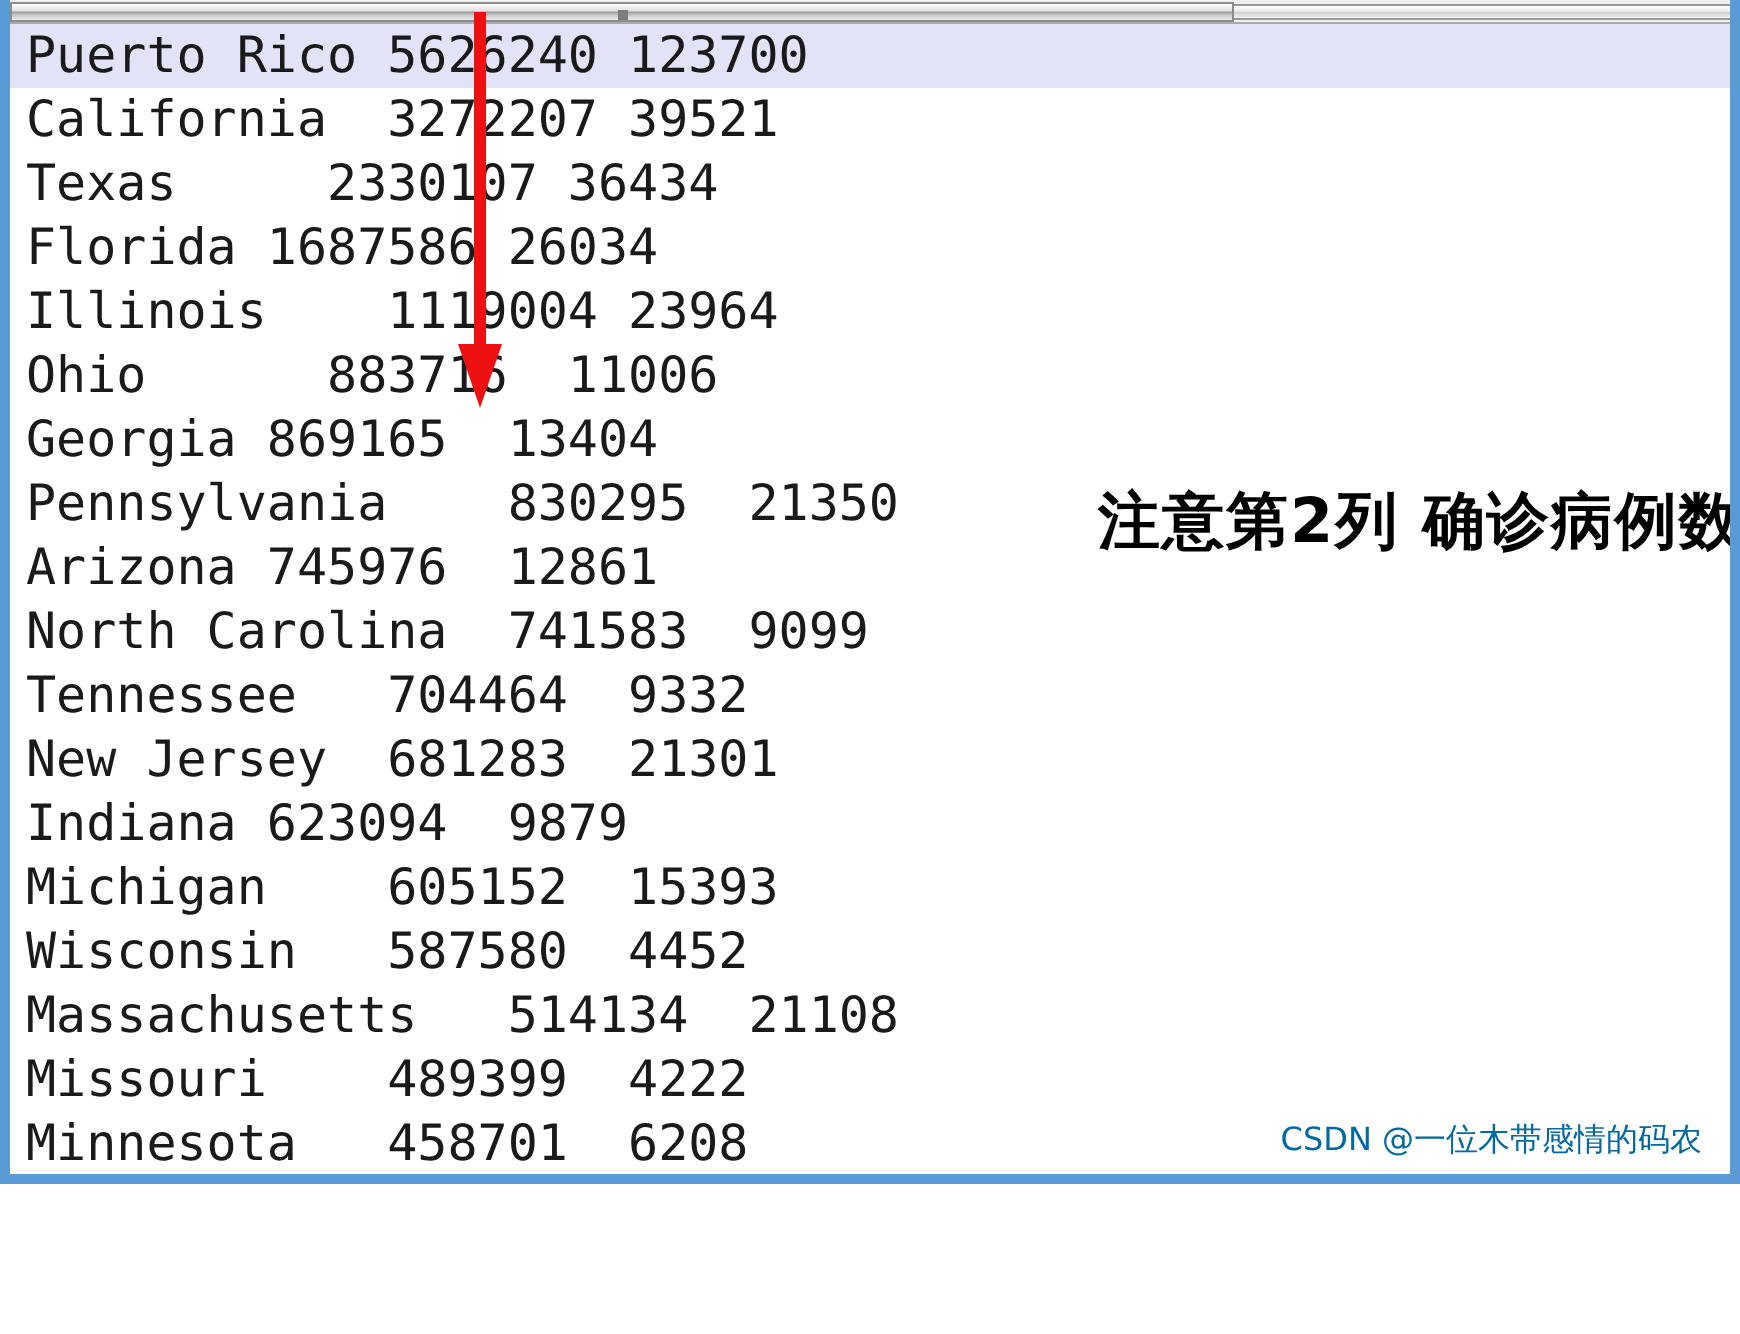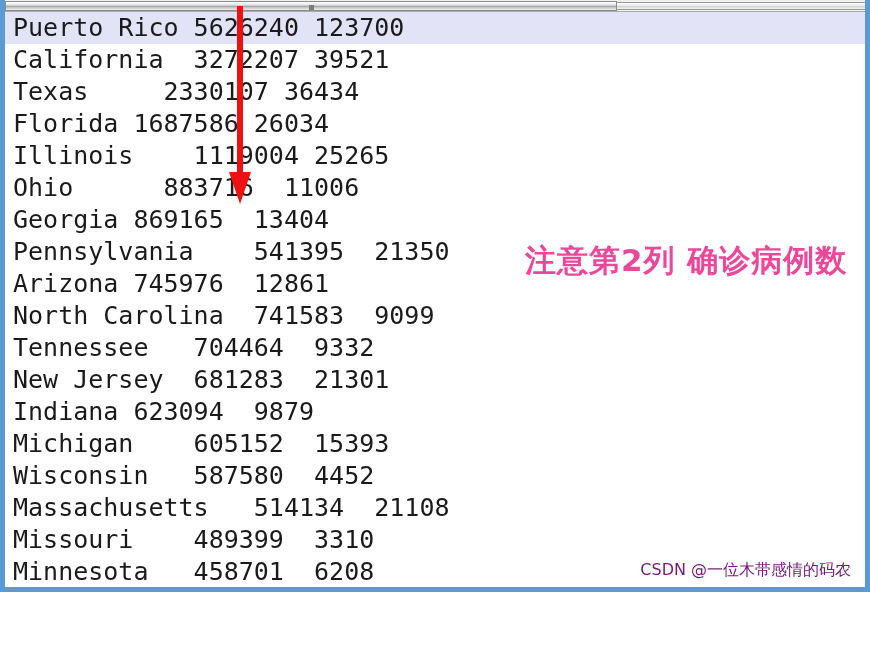--- a/index.html
+++ b/index.html
@@ -92,75 +92,75 @@
     position: absolute;
     left: 222px;
     top: 6px;
     width: 26px;
     height: 198px;
     pointer-events: none;
   }
   
   .caption {
     position: absolute;
-    left: 520px;
+    left: 544px;
     top: 240px;
     font-family: "DejaVu Sans", sans-serif;
     font-size: 31px;
     font-weight: bold;
-    color: #ec4899;
+    color: #000000;
     letter-spacing: 1px;
     text-shadow:
        2px 0 0 #ffffff, -2px 0 0 #ffffff,
        0 2px 0 #ffffff, 0 -2px 0 #ffffff,
        2px 2px 0 #ffffff, -2px 2px 0 #ffffff,
        2px -2px 0 #ffffff, -2px -2px 0 #ffffff;
     white-space: nowrap;
   }
   
   .watermark {
     position: absolute;
     right: 14px;
     bottom: 6px;
     font-family: "DejaVu Sans", sans-serif;
     font-size: 16px;
-    color: #701a75;
+    color: #0369a1;
     white-space: nowrap;
   }
 </style>
 </head>
 <body>
 
 <div id="app">
 
   <div class="scrollbar">
     <div class="track"></div>
     <div class="thumb">
       <div class="thumb-grip"></div>
     </div>
   </div>
 
   <div class="console" id="console">
       <div class="row selected">Puerto Rico 5626240 123700</div>
       <div class="row">California  3272207 39521</div>
       <div class="row">Texas     2330107 36434</div>
       <div class="row">Florida 1687586 26034</div>
-      <div class="row">Illinois    1119004 25265</div>
+      <div class="row">Illinois    1119004 23964</div>
       <div class="row">Ohio      883716  11006</div>
       <div class="row">Georgia 869165  13404</div>
-      <div class="row">Pennsylvania    541395  21350</div>
+      <div class="row">Pennsylvania    830295  21350</div>
       <div class="row">Arizona 745976  12861</div>
       <div class="row">North Carolina  741583  9099</div>
       <div class="row">Tennessee   704464  9332</div>
       <div class="row">New Jersey  681283  21301</div>
       <div class="row">Indiana 623094  9879</div>
       <div class="row">Michigan    605152  15393</div>
       <div class="row">Wisconsin   587580  4452</div>
       <div class="row">Massachusetts   514134  21108</div>
-      <div class="row">Missouri    489399  3310</div>
+      <div class="row">Missouri    489399  4222</div>
       <div class="row">Minnesota   458701  6208</div>
       <div class="row">Alabama 452734  7340</div>
     </div>
 
   <svg class="arrow" viewBox="0 0 26 198" preserveAspectRatio="none">
     <line x1="13" y1="0" x2="13" y2="176" stroke="#ee1111" stroke-width="6"></line>
     <polygon points="13,198 2,166 24,166" fill="#ee1111"></polygon>
   </svg>
 
   <div class="caption">注意第2列 确诊病例数</div>

